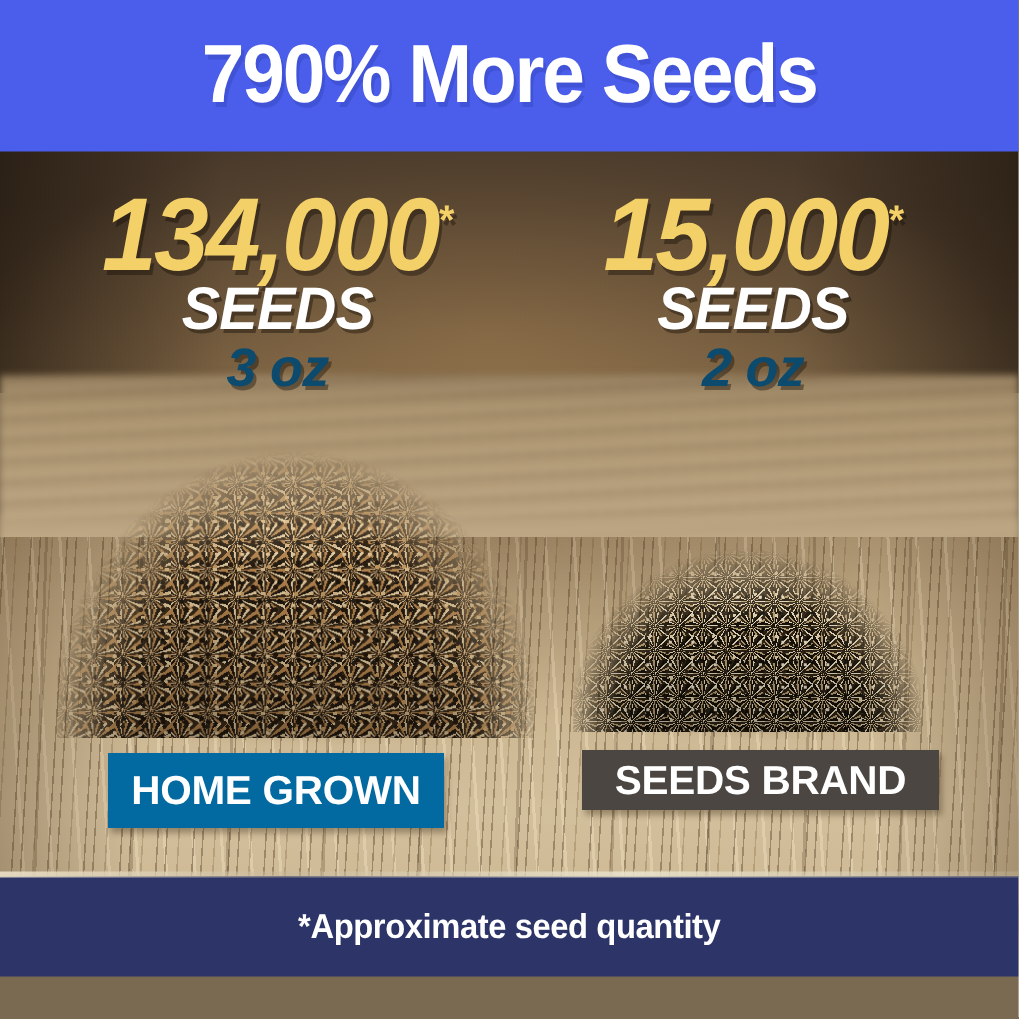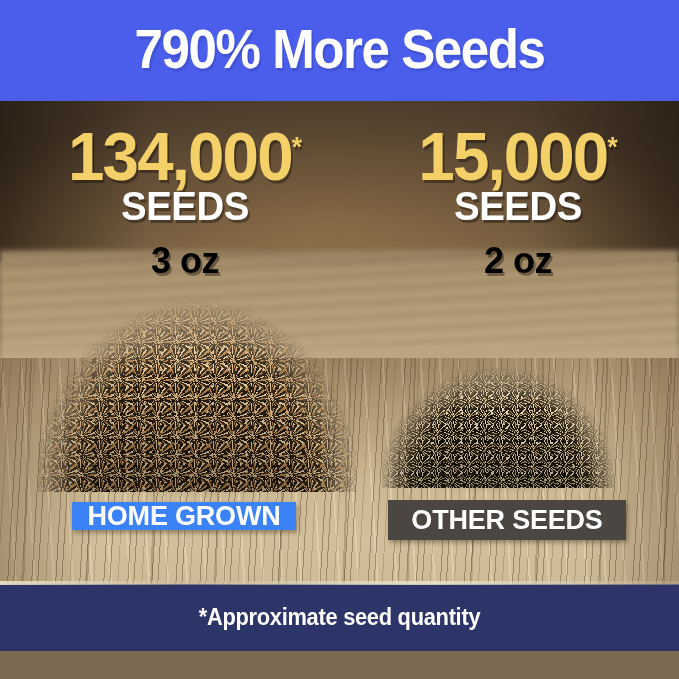--- a/index.html
+++ b/index.html
@@ -148,23 +148,23 @@
     font-size:55px;
     font-weight:bold;
     letter-spacing:-1.6px;
     transform:scaleX(.93);
     text-shadow:2px 3px 0 rgba(30,40,140,.22);
     white-space:nowrap;
   }
 
   
   .stats { position:absolute; left:0; top:124px; width:679px; height:140px; }
-  .stat { position:absolute; top:0; text-align:center; }
+  .stat { position:absolute; top:0; text-align:center;font-style:italic; }
   .stat-left  { left:10px;  width:350px; }
-  .stat-right { left:368px; width:300px; }
+  .stat-right { left:352px; width:300px; }
   .stat-number {
     color:#f4d069;
     font-weight:bold;
     line-height:.96;
     letter-spacing:-2px;
     transform:scaleX(.95);
     text-shadow:2px 3px 0 rgba(20,12,4,.40);
     white-space:nowrap;
   }
   .stat-left  .stat-number { font-size:69px; }
@@ -176,40 +176,40 @@
     color:#ffffff;
     font-weight:bold;
     font-size:40px;
     line-height:1;
     margin-top:-4px;
     letter-spacing:-.5px;
     transform:scaleX(.96);
     text-shadow:2px 3px 0 rgba(20,12,4,.42);
   }
   .stat-weight {
-    color:#000000;
+    color:#0c4a6e;
     font-weight:bold;
     font-size:36px;
     line-height:1;
-    margin-top:17px;
+    margin-top:1px;
     letter-spacing:-.5px;
     text-shadow:2px 3px 0 rgba(20,12,4,.40);
   }
 
   
   .brand-label {
     position:absolute;
     display:flex; align-items:center; justify-content:center;
     color:#ffffff;
     font-weight:bold;
     font-size:27px;
     letter-spacing:-.2px;
     box-shadow:2px 3px 4px rgba(40,26,10,.34);
   }
-  .brand-home  { left:72px;  top:502px; width:224px; height:28px; background:#3b82f6; }
+  .brand-home  { left:72px;  top:502px; width:224px; height:50px; background:#0369a1; }
   .brand-other { left:388px; top:500px; width:238px; height:40px; background:#4b4641; }
 
   
   .footer {
     position:absolute; left:0; top:584px; width:679px; height:67px;
     background:#2c3468;
   }
   .footer-note {
     position:absolute; left:0; top:20px; width:679px;
     text-align:center;
@@ -266,20 +266,20 @@
     <div class="stat stat-right">
       <div class="stat-number"><span>15,000</span><span class="star">*</span></div>
       <div class="stat-seeds">SEEDS</div>
       <div class="stat-weight">2 oz</div>
     </div>
 
   </div>
 
   <div class="brand-label brand-home">HOME GROWN</div>
 
-  <div class="brand-label brand-other">OTHER SEEDS</div>
+  <div class="brand-label brand-other">SEEDS BRAND</div>
 
   <div class="footer">
     <div class="footer-edge"></div>
     <div class="footer-note">*Approximate seed quantity</div>
   </div>
 
 </div>
 
 </body></html>

